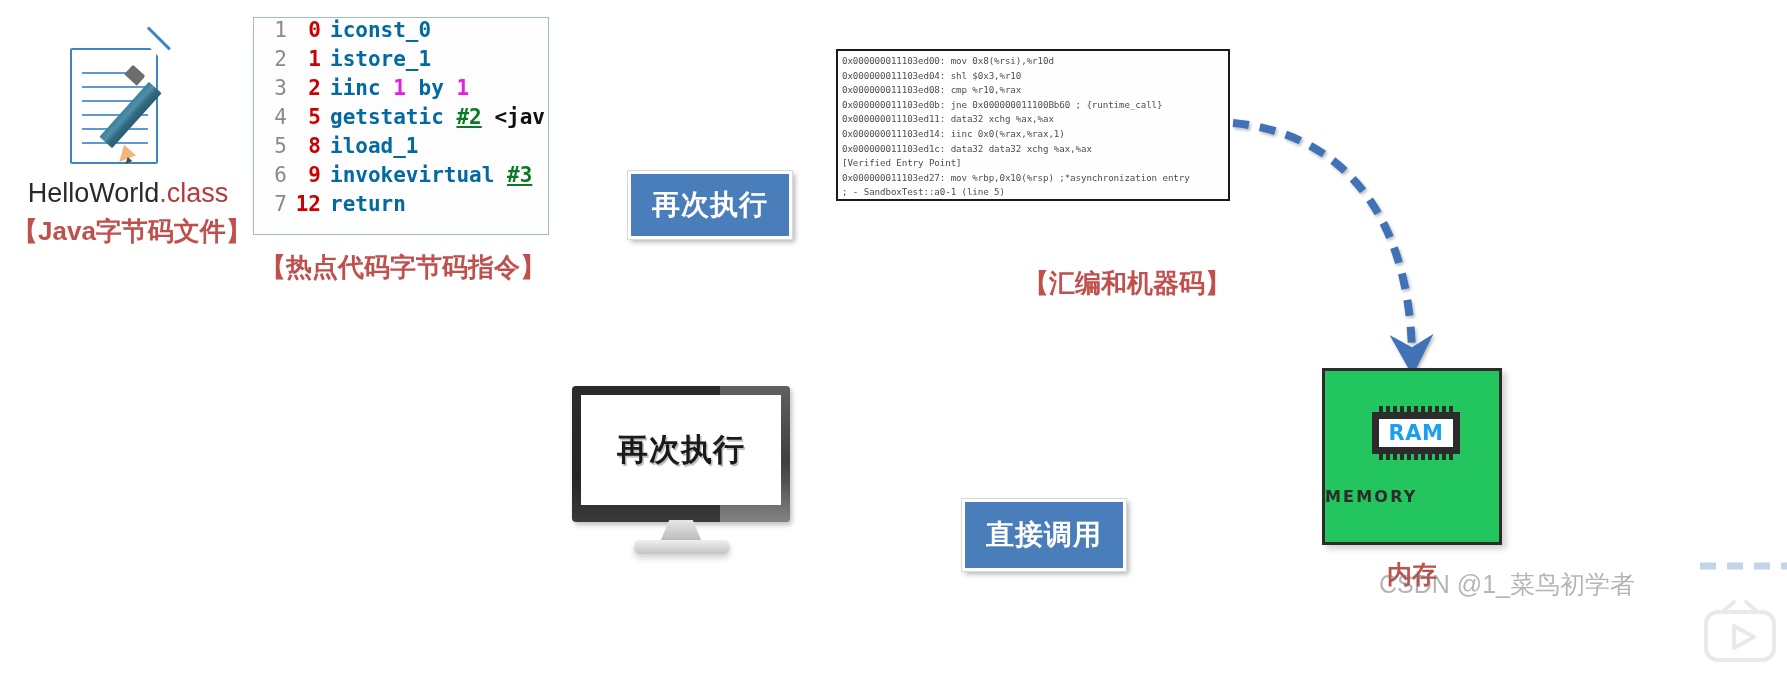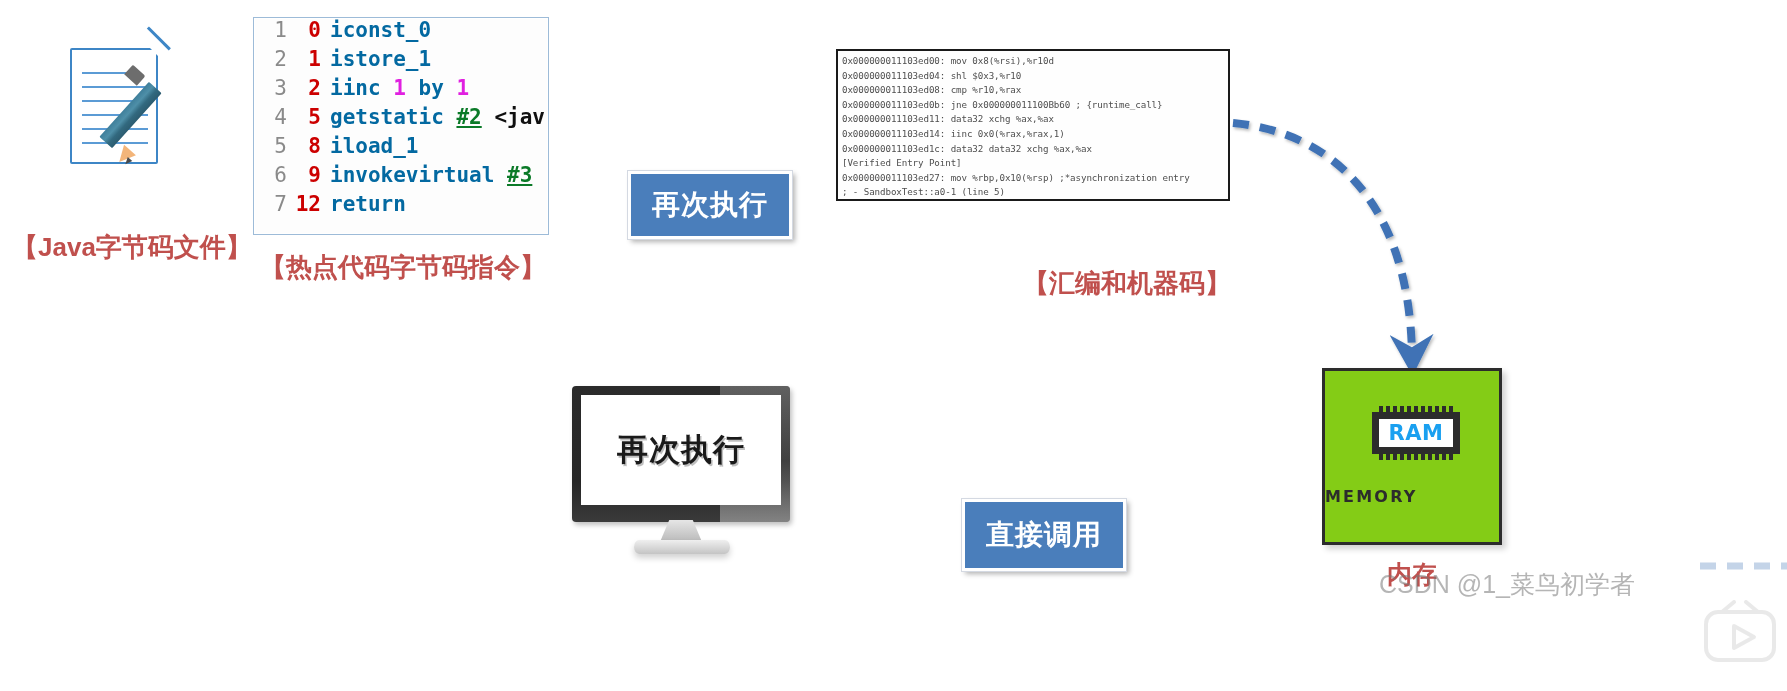--- a/index.html
+++ b/index.html
@@ -101,21 +101,20 @@
     white-space: nowrap;
   }
   #file-label1 .ext { color: #b53a3a; }
   #file-label2 {
     left: 12px; top: 214px; width: 232px;
     text-align: center;
     font-size: 26px;
     color: #c0504d;
     font-weight: bold;
     white-space: nowrap;
-    margin-top: 16px;
   }
 
   
   #bytecode-panel {
     left: 253px; top: 17px;
     width: 296px; height: 218px;
     background: #fdfdfd;
     border: 1.5px solid #9dbbd8;
     box-sizing: border-box;
     box-shadow: 0 0 0 1px #ffffff inset;
@@ -229,21 +228,21 @@
     width: 96px; height: 14px;
     background: linear-gradient(180deg,#efefef,#c4c4c4);
     border-radius: 5px/7px;
     box-shadow: 0 4px 6px rgba(0,0,0,0.18);
   }
 
   
   #memory-box {
     left: 1322px; top: 368px;
     width: 180px; height: 177px;
-    background: #84cc16;
+    background: #22c55e;
     border: 3px solid #2c2c2c;
     box-sizing: border-box;
     box-shadow: 4px 4px 6px rgba(0,0,0,0.18);
   }
   .ram-chip {
     position: absolute; left: 47px; top: 35px;
     width: 88px; height: 52px;
   }
   .ram-body {
     position: absolute; left: 0; top: 6px;
@@ -308,20 +307,23 @@
       <div class="doc-line" style="top:92px;width:66px;"></div>
     </div>
     <div class="doc-fold"></div>
     <div class="doc-fold-line"></div>
     <div class="pencil-eraser"></div>
     <div class="pencil-body"></div>
     <div class="pencil-tip"></div>
     <div class="pencil-lead"></div>
   </div>
 
+  <div class="abs" id="file-label1">
+    <span>HelloWorld</span><span class="ext">.class</span>
+  </div>
   <div class="abs" id="file-label2">【Java字节码文件】</div>
 
   <div class="abs" id="bytecode-panel">
     <div class="code-row">
       <span class="ln">1</span>
       <span class="off">0</span>
       <span class="op">iconst_0</span>
     </div>
     <div class="code-row">
       <span class="ln">2</span>

